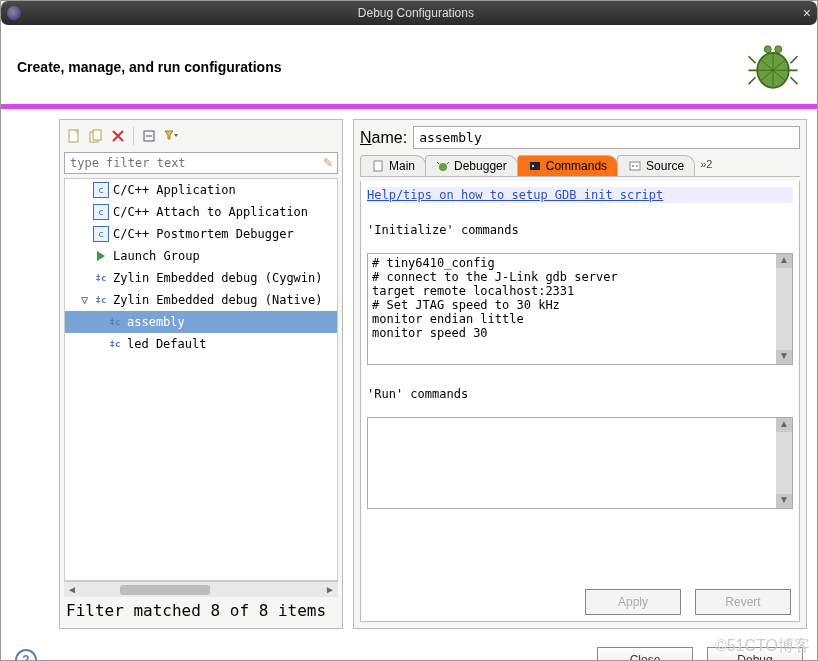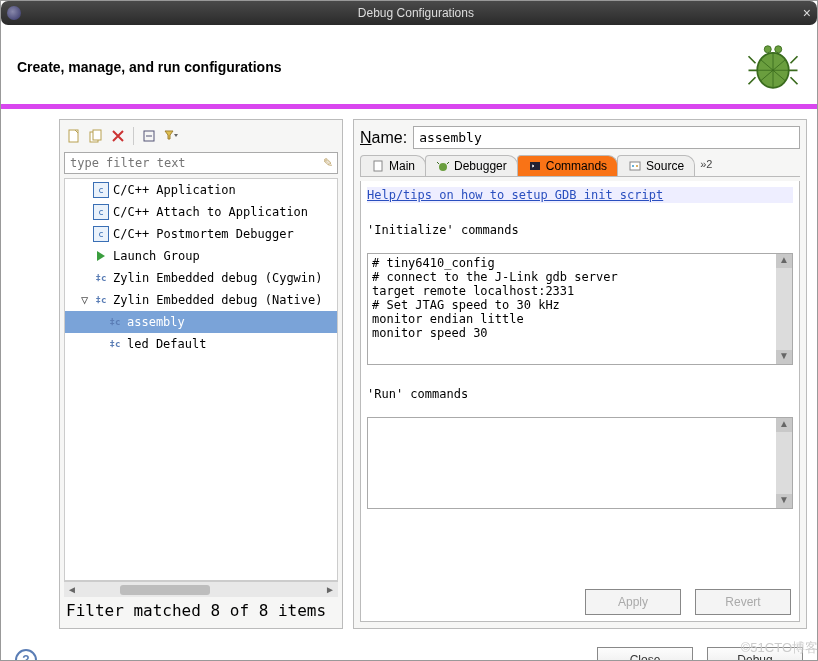--- a/index.html
+++ b/index.html
@@ -51,21 +51,21 @@
 .vscroll .arrow { height:14px; text-align:center; color:#666; font-size:10px; background:#c8c8c8; }
 .vscroll .track { flex:1; }
 .init-area { height: 112px; margin-bottom: 8px; }
 .run-area { height: 92px; }
 .btn-row { display: flex; justify-content: flex-end; gap: 14px; padding: 10px 2px 0; }
 .btn { min-width: 96px; height: 26px; border: 1px solid #888; border-radius: 0; background: linear-gradient(#fdfdfd,#e8e8e8); cursor: pointer; font-size: 12px; color:#333; }
 .btn.disabled { color: #aaa; cursor: default; background:#f4f4f4; }
 .footer { display: flex; align-items: center; padding: 8px 14px 0; }
 .help-icon { width: 22px; height: 22px; border: 2px solid #5a7db5; border-radius: 50%; color: #5a7db5; display:flex; align-items:center; justify-content:center; font-weight:bold; cursor:pointer; }
 .footer .spacer { flex: 1; }
-.watermark { position:absolute; right:0; bottom:4px; color:#ccc; font-size:13px; }
+.watermark { position:absolute; right:8px; bottom:4px; color:#ccc; font-size:16px; }
 </style>
 </head>
 <body>
 
 <div class="titlebar">
   <span class="eclipse-icon"></span>
   <span class="title">Debug Configurations</span>
   <span class="win-close">×</span>
 </div>
 

